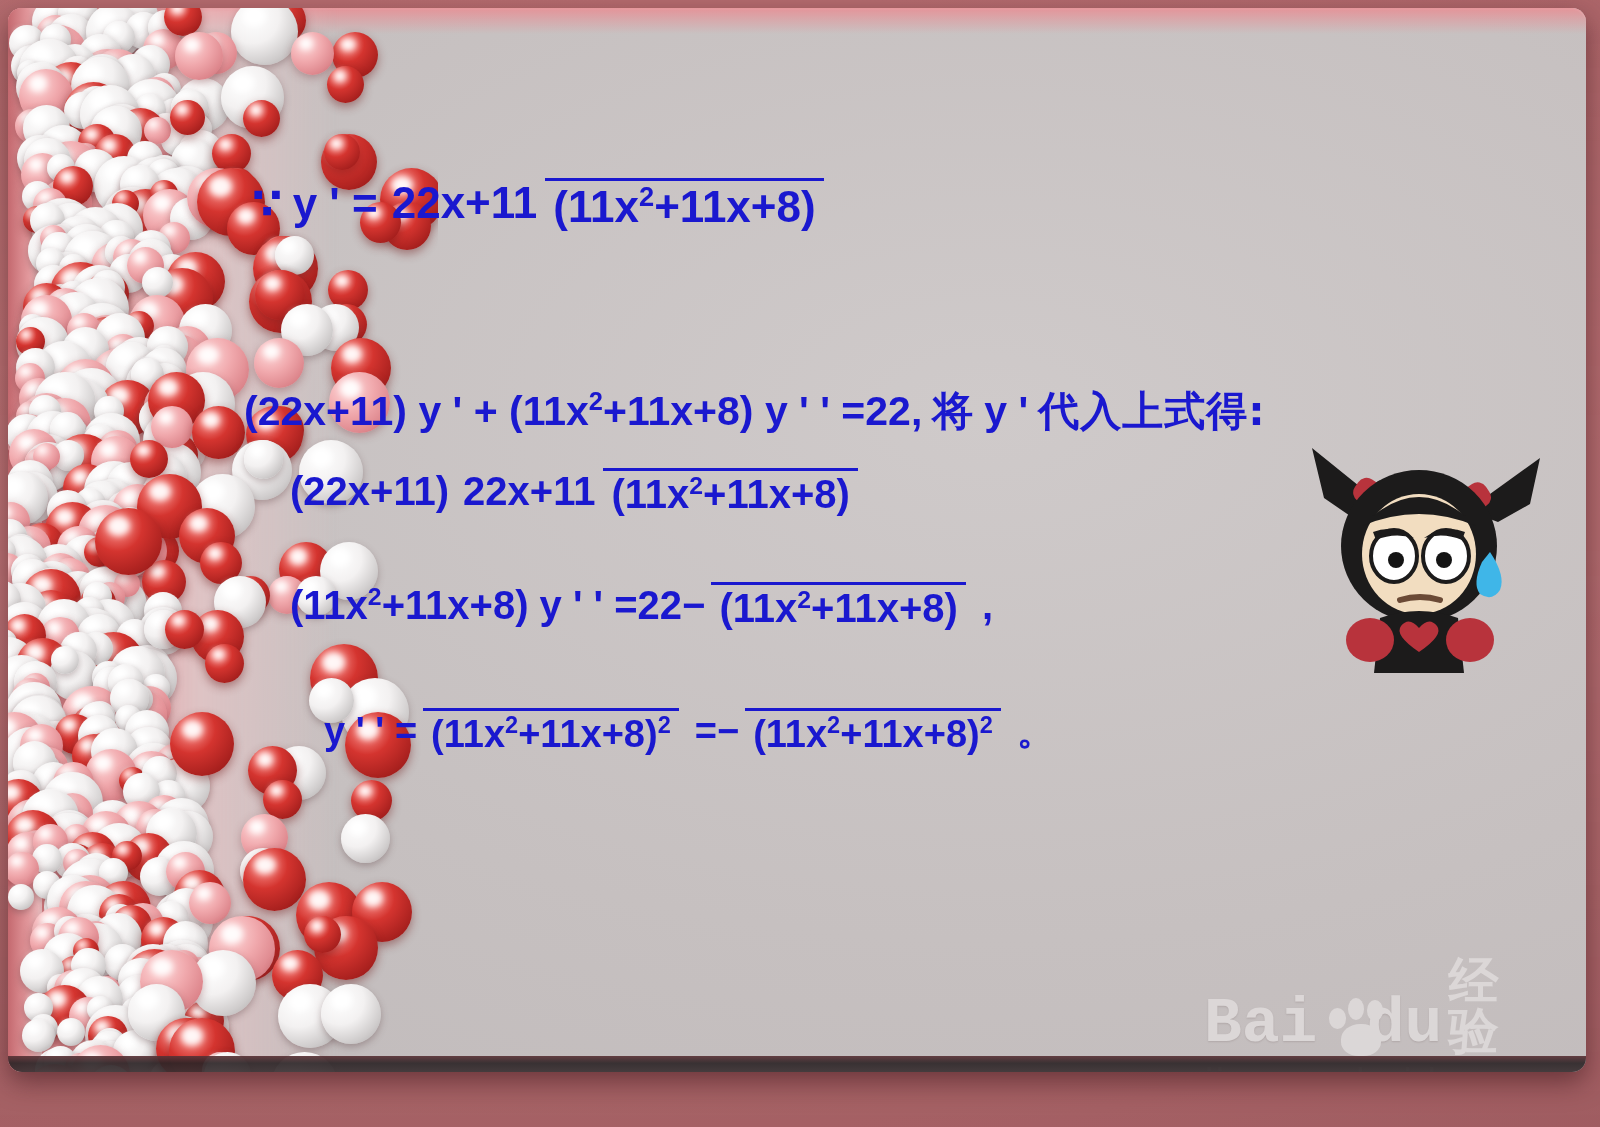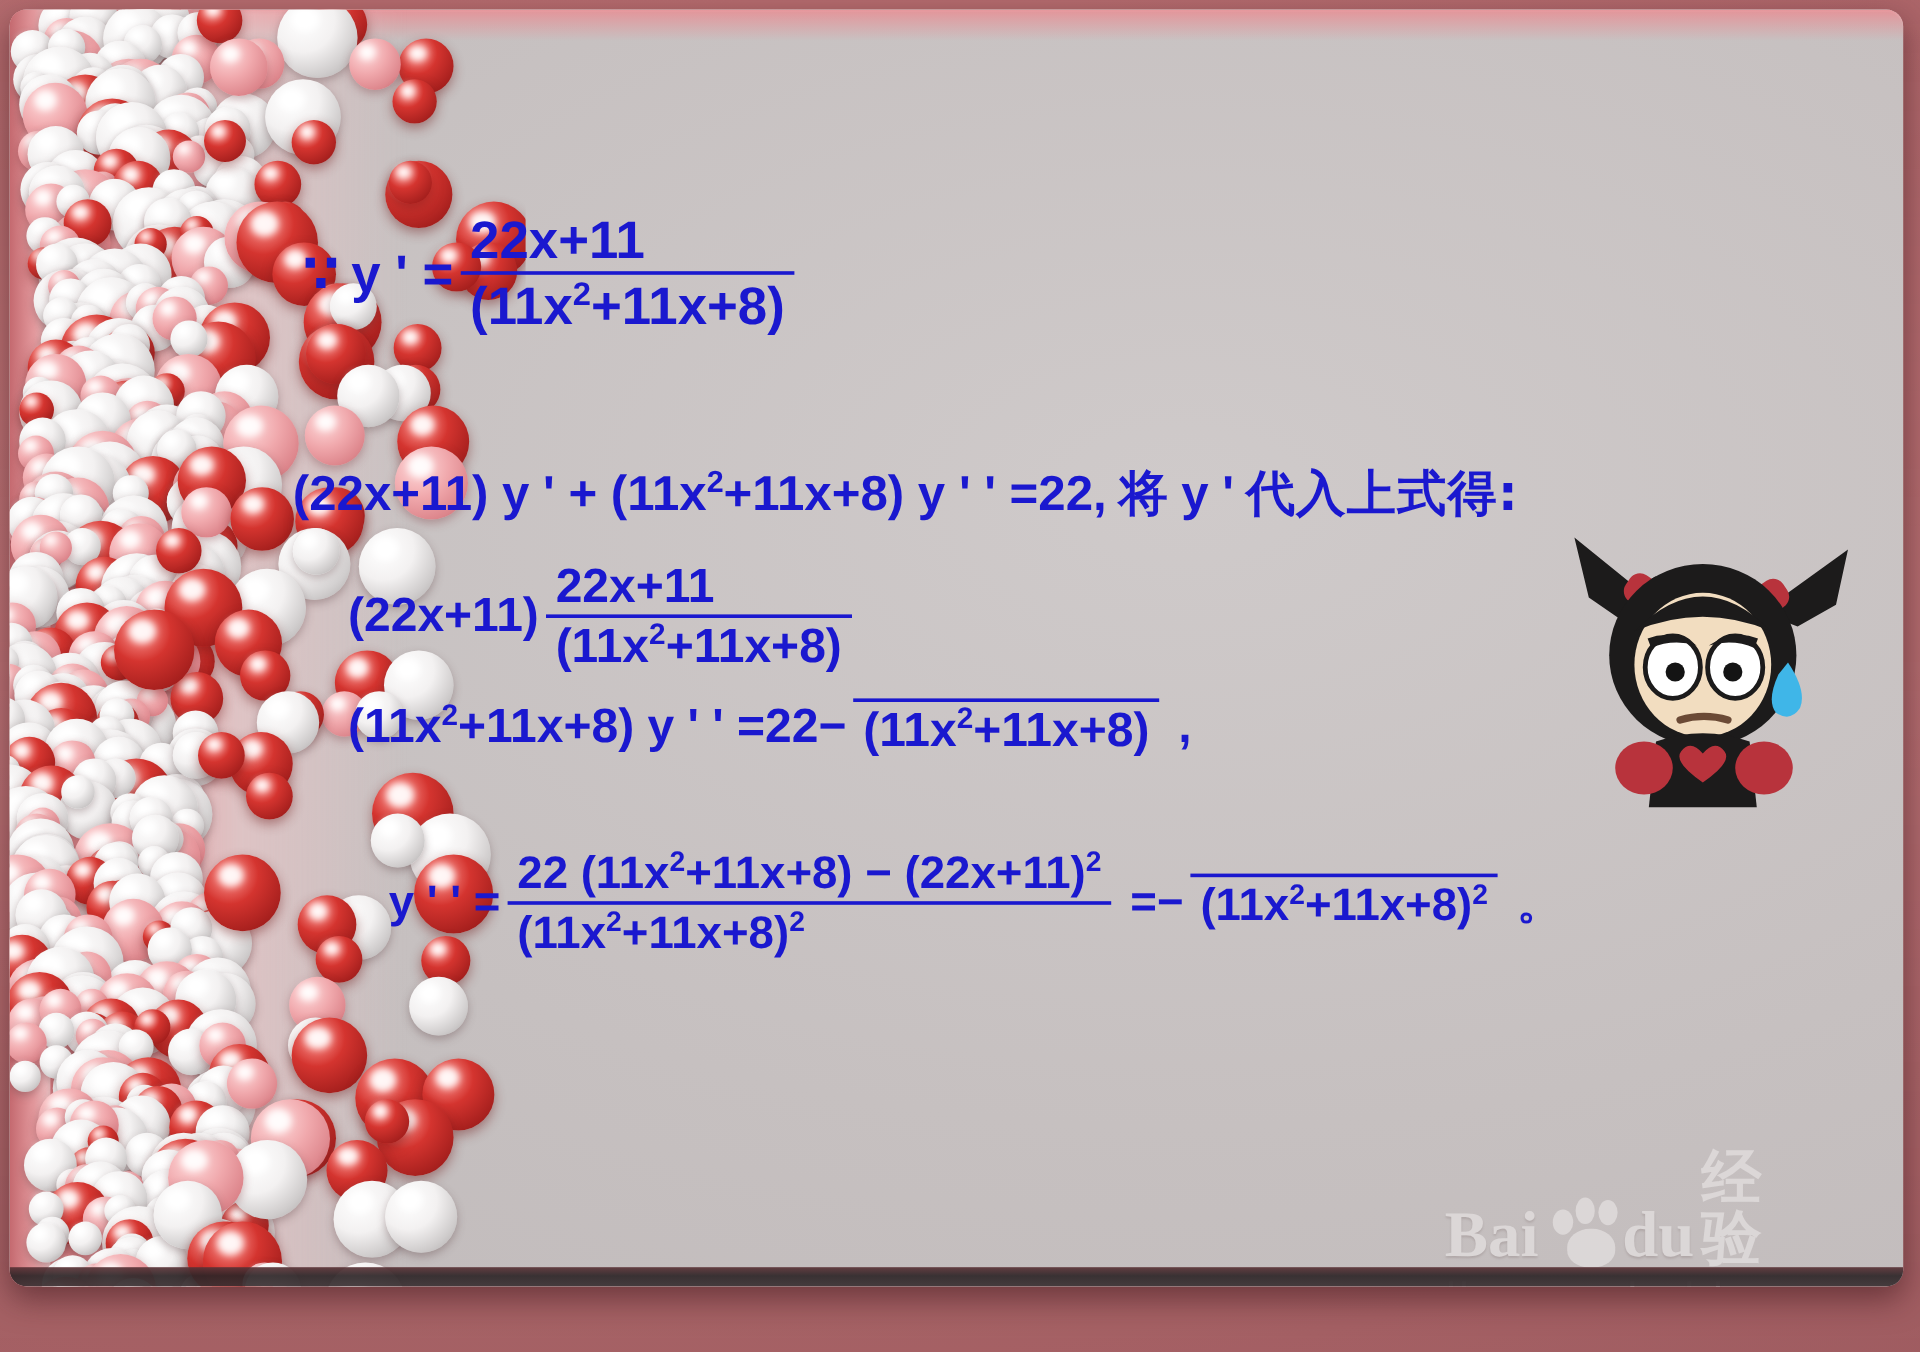--- a/index.html
+++ b/index.html
@@ -74,21 +74,21 @@
         box-shadow:0 4px 10px rgba(110,25,25,.45);}
 
   
   .title{
     position:absolute;left:150px;top:82px;
     font-family:"DejaVu Sans","Liberation Sans",sans-serif;
     font-size:40px;color:#121212;letter-spacing:1px;white-space:nowrap;
   }
   .mathblock{position:absolute;color:#1a18cf;font-weight:bold;white-space:nowrap;}
   .mathblock .row{display:flex;align-items:center;}
-  .frac{display:inline-flex;flex-direction:column;vertical-align:middle;margin:0 6px;}
+  .frac{display:inline-flex;flex-direction:row;align-items:center;vertical-align:middle;margin:0 6px;}
   .frac .num{padding:0 8px 2px;line-height:1.05;}
   .frac .den{padding:2px 8px 0;line-height:1.05;border-top:3px solid #1a18cf;}
   sup{font-size:.62em;vertical-align:super;font-weight:bold;}
   .sp{display:inline-block;width:10px;}
 
   .l1{left:244px;top:170px;font-size:44px;}
   .l2{left:238px;top:294px;font-size:41px;}
   .l3{left:236px;top:376px;font-size:41px;}
   .l4{left:282px;top:460px;font-size:40px;}
   .l5{left:282px;top:574px;font-size:40px;}
@@ -97,22 +97,22 @@
   .cjk{font-family:"DejaVu Sans","Liberation Sans",sans-serif;font-weight:bold;letter-spacing:1px;}
 
   
   .char{position:absolute;left:1286px;top:420px;width:250px;height:245px;}
   .char svg{width:100%;height:100%;display:block;}
 
   
   .wm{position:absolute;left:1196px;top:948px;width:300px;opacity:.55;}
   .wm .logo{display:flex;align-items:flex-end;gap:6px;}
   .wm .word{
-    font-family:Liberation Serif, serif;
-    font-size:54px;font-weight:bold;color:#efecec;line-height:1;
+    font-family:Liberation Mono, monospace;
+    font-size:63px;font-weight:bold;color:#efecec;line-height:1;
     text-shadow:0 1px 2px rgba(90,70,70,.35);
   }
   .wm .paw{position:relative;width:70px;height:60px;}
   .wm .paw i{position:absolute;background:#efecec;border-radius:50%;display:block;}
   .wm .cjkw{
     font-family:"DejaVu Sans","Liberation Sans",sans-serif;
     font-size:50px;font-weight:bold;color:#efecec;line-height:1;letter-spacing:2px;
   }
   .wm .url{
     margin-top:6px;font-family:"DejaVu Sans","Liberation Sans",sans-serif;
@@ -741,21 +741,20 @@
         </span>
         <span class="sp"></span>
         <span>,</span>
       </span>
     </div>
 
     <div class="mathblock l6">
       <span class="row">
         <span>y ' ' =</span>
         <span class="frac">
-          <span class="num"><span>22 (11x</span><sup>2</sup><span>+11x+8) − (22x+11)</span><sup>2</sup></span>
           <span class="den"><span>(11x</span><sup>2</sup><span>+11x+8)</span><sup>2</sup></span>
         </span>
         <span class="sp"></span>
         <span>=−</span>
         <span class="frac">
           <span class="den"><span>(11x</span><sup>2</sup><span>+11x+8)</span><sup>2</sup></span>
         </span>
         <span class="sp"></span>
         <span class="cjk">。</span>
       </span>

